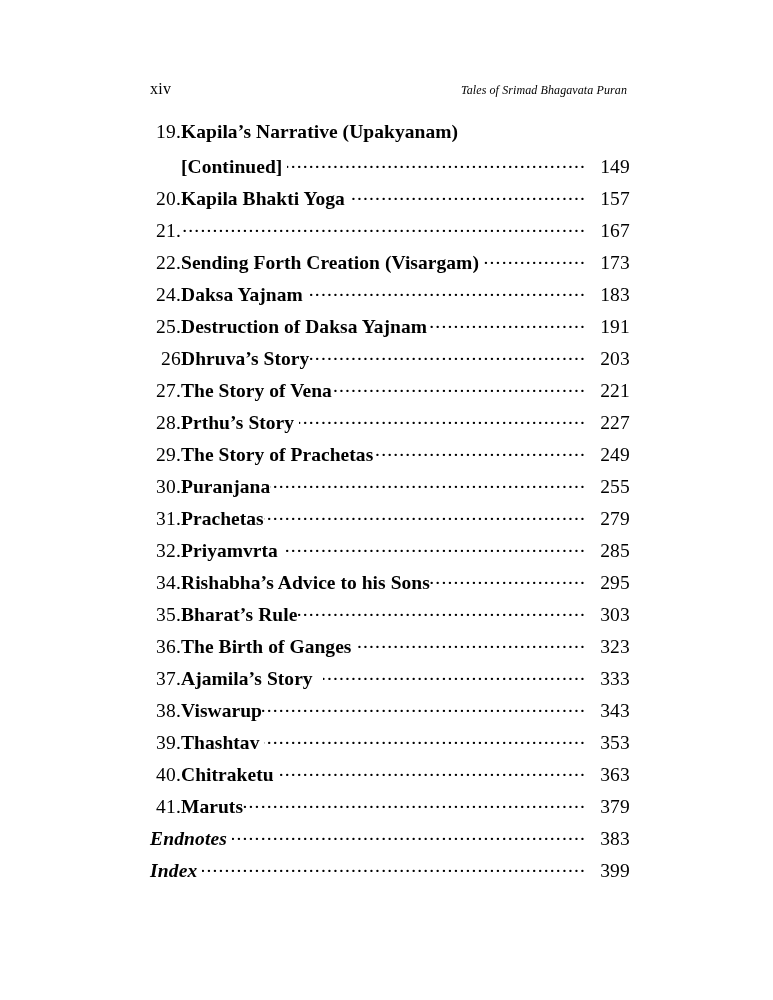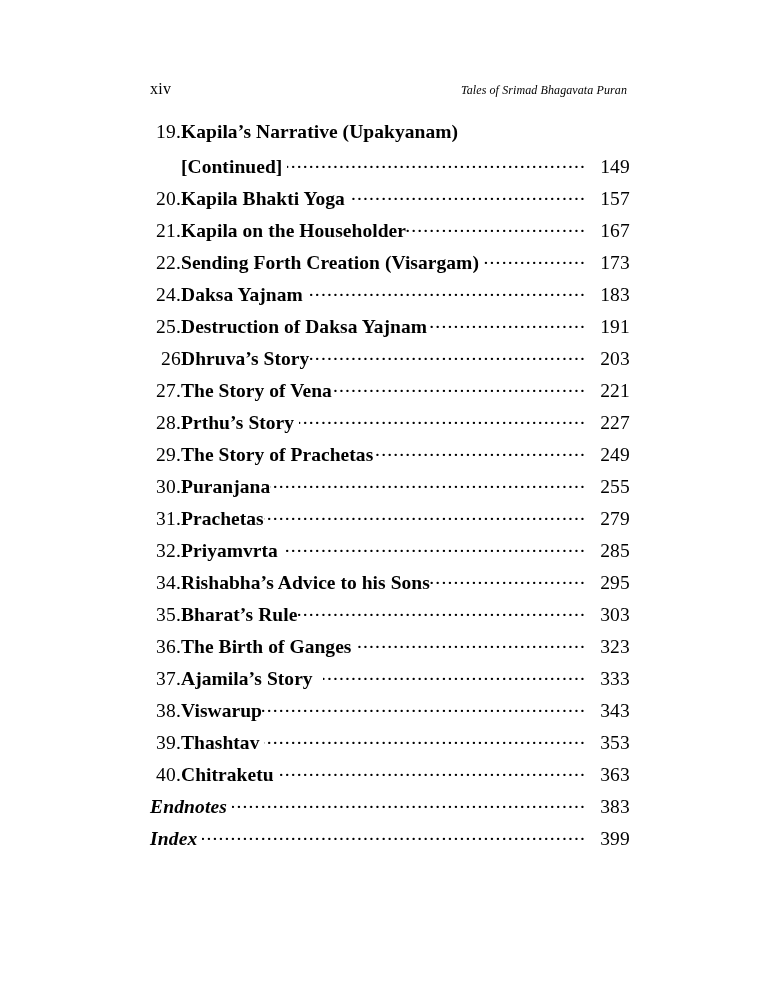--- a/index.html
+++ b/index.html
@@ -130,35 +130,36 @@
 
   <div class="runhead">
     <span class="folio">xiv</span>
     <span class="runhead-title">Tales of Srimad Bhagavata Puran</span>
   </div>
 
   <div class="toc" id="toc-list">
       <div class="toc-row wrap-first"><span class="num">19.</span><span class="title-wrap">Kapila’s Narrative (Upakyanam)</span></div>
       <div class="toc-row cont gap-one"><span class="num">19.</span><span class="title-wrap">[Continued]</span><span class="leader"></span><span class="pageno">149</span></div>
       <div class="toc-row gap-one"><span class="num">20.</span><span class="title-wrap">Kapila Bhakti Yoga</span><span class="leader"></span><span class="pageno">157</span></div>
-      <div class="toc-row gap-none"><span class="num">21.</span><span class="title-wrap">Kapila on the Householder</span><span class="leader"></span><span class="pageno">167</span></div>
+      <div class="toc-row gap-none"><span class="num">21.</span><span class="leader"></span><span class="pageno">167</span></div>
       <div class="toc-row gap-one"><span class="num">22.</span><span class="title-wrap">Sending Forth Creation (Visargam)</span><span class="leader"></span><span class="pageno">173</span></div>
       <div class="toc-row gap-one"><span class="num">24.</span><span class="title-wrap">Daksa Yajnam</span><span class="leader"></span><span class="pageno">183</span></div>
       <div class="toc-row gap-none"><span class="num">25.</span><span class="title-wrap">Destruction of Daksa Yajnam</span><span class="leader"></span><span class="pageno">191</span></div>
       <div class="toc-row gap-none"><span class="num">26</span><span class="title-wrap">Dhruva’s Story</span><span class="leader"></span><span class="pageno">203</span></div>
       <div class="toc-row gap-none"><span class="num">27.</span><span class="title-wrap">The Story of Vena</span><span class="leader"></span><span class="pageno">221</span></div>
       <div class="toc-row gap-one"><span class="num">28.</span><span class="title-wrap">Prthu’s Story</span><span class="leader"></span><span class="pageno">227</span></div>
       <div class="toc-row gap-none"><span class="num">29.</span><span class="title-wrap">The Story of Prachetas</span><span class="leader"></span><span class="pageno">249</span></div>
       <div class="toc-row gap-none"><span class="num">30.</span><span class="title-wrap">Puranjana</span><span class="leader"></span><span class="pageno">255</span></div>
       <div class="toc-row gap-none"><span class="num">31.</span><span class="title-wrap">Prachetas</span><span class="leader"></span><span class="pageno">279</span></div>
       <div class="toc-row gap-one"><span class="num">32.</span><span class="title-wrap">Priyamvrta</span><span class="leader"></span><span class="pageno">285</span></div>
       <div class="toc-row gap-none"><span class="num">34.</span><span class="title-wrap">Rishabha’s Advice to his Sons</span><span class="leader"></span><span class="pageno">295</span></div>
       <div class="toc-row gap-none"><span class="num">35.</span><span class="title-wrap">Bharat’s Rule</span><span class="leader"></span><span class="pageno">303</span></div>
       <div class="toc-row gap-one"><span class="num">36.</span><span class="title-wrap">The Birth of Ganges</span><span class="leader"></span><span class="pageno">323</span></div>
       <div class="toc-row gap-two"><span class="num">37.</span><span class="title-wrap">Ajamila’s Story</span><span class="leader"></span><span class="pageno">333</span></div>
       <div class="toc-row gap-none"><span class="num">38.</span><span class="title-wrap">Viswarup</span><span class="leader"></span><span class="pageno">343</span></div>
       <div class="toc-row gap-one"><span class="num">39.</span><span class="title-wrap">Thashtav</span><span class="leader"></span><span class="pageno">353</span></div>
       <div class="toc-row gap-one"><span class="num">40.</span><span class="title-wrap">Chitraketu</span><span class="leader"></span><span class="pageno">363</span></div>
+      <div class="toc-row gap-none"><span class="num">41.</span><span class="title-wrap">Maruts</span><span class="leader"></span><span class="pageno">379</span></div>
       <div class="toc-row plain gap-one"><span class="title-wrap">Endnotes</span><span class="leader"></span><span class="pageno">383</span></div>
       <div class="toc-row plain gap-one"><span class="title-wrap">Index</span><span class="leader"></span><span class="pageno">399</span></div>
     </div>
 
 </div>
 
 </body></html>

